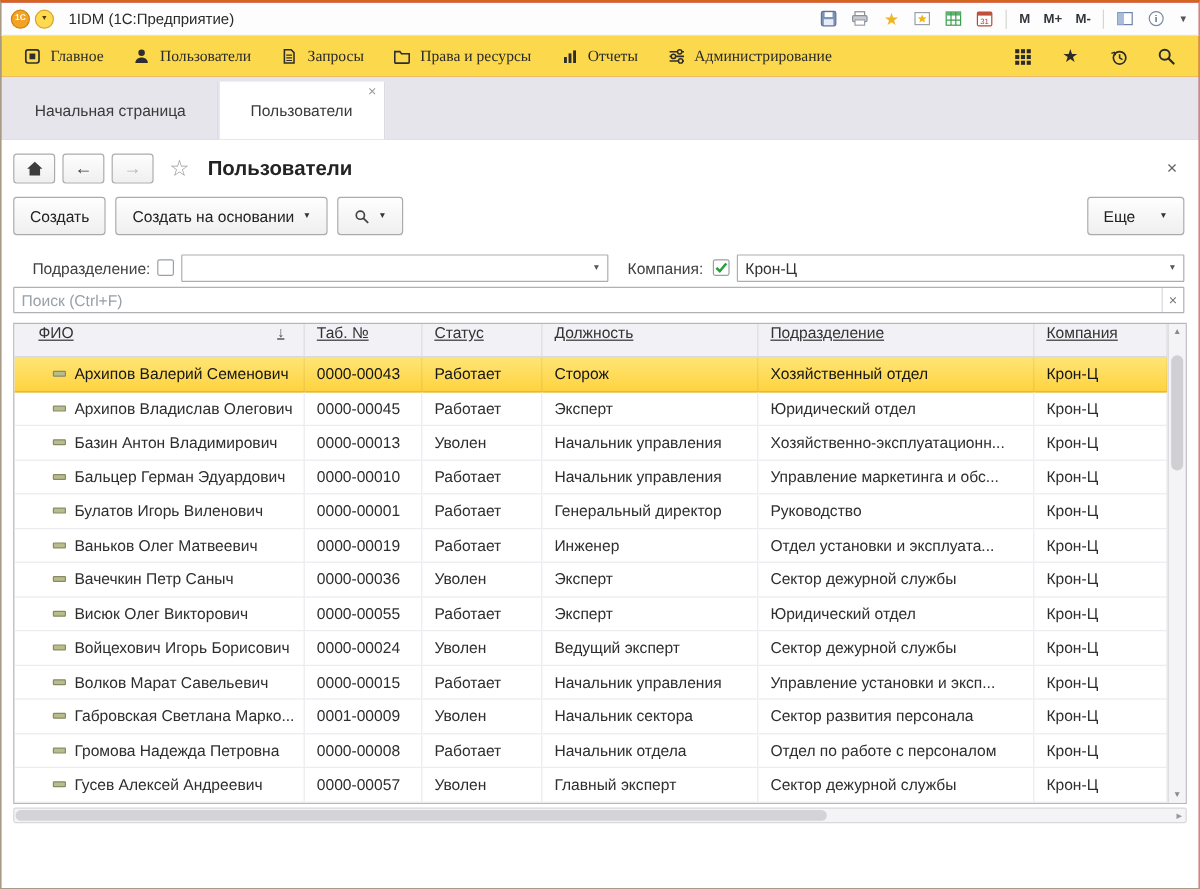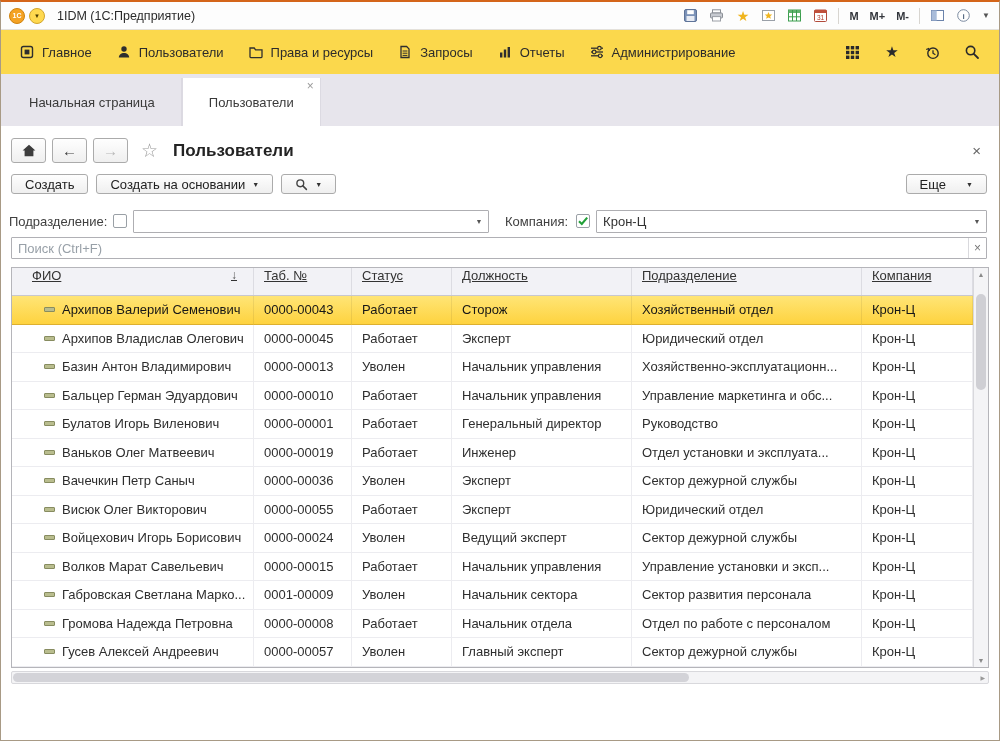--- a/index.html
+++ b/index.html
@@ -13,21 +13,21 @@
   .c2 { background:#ffd94f; border:1px solid #d2a52c; color:#4a3b00; font-size:6px; }
   .tb-title { font-size:12.5px; color:#2b2b2b; margin-left:8px; }
   .tb-right { margin-left:auto; display:flex; align-items:center; gap:9px; }
   .tb-ico { display:inline-flex; align-items:center; justify-content:center; width:17px; height:17px; cursor:default; }
   .tb-ico.star { color:#f0b51f; font-size:14px; }
   .tb-ico.small { font-size:8px; color:#555; width:10px; }
   .tb-sep { width:1px; height:16px; background:#d8d5d0; }
   .tb-mem { font-size:11px; font-weight:bold; color:#33363c; padding:0 1px; cursor:default; }
 
   
-  .menubar { height:44px; background:#fbd84c; display:flex; align-items:center; padding:0 10px 0 6px; flex:none; }
+  .menubar { height:34px; background:#fbd84c; display:flex; align-items:center; padding:0 10px 0 6px; flex:none;font-family:Liberation Serif, serif; }
   .menu-item { display:flex; align-items:center; gap:7px; padding:0 12px; height:100%; font-size:13px; color:#2b2b2b; cursor:default; }
   .menu-right { margin-left:auto; display:flex; align-items:center; gap:22px; padding-right:8px; }
   .mr-ico { display:inline-flex; align-items:center; justify-content:center; width:18px; height:18px; color:#2b2b2b; font-size:15px; cursor:default; }
 
   
   .tabbar { height:52px; background:#e7e5ec; display:flex; align-items:flex-end; padding-left:2px; flex:none; }
   .tab { height:48px; display:flex; align-items:center; padding:0 26px; font-size:13px; color:#3a3a3a; position:relative; border-right:1px solid #dbd9e1; cursor:default; }
   .tab.active { background:#fff; border-right:1px solid #dcdae2; border-left:1px solid #dcdae2; }
   .tab-close { position:absolute; top:2px; right:6px; font-size:12px; color:#9a9a9a; line-height:1; cursor:default; }
 
@@ -35,25 +35,25 @@
   .content { flex:1; background:#fff; display:flex; flex-direction:column; overflow:hidden; }
 
   .navrow { display:flex; align-items:center; gap:6px; padding:12px 12px 9px 10px; }
   .nbtn { width:35px; height:25px; border:1px solid #ababab; border-radius:3px; background:linear-gradient(#fefefe,#efefef); display:inline-flex; align-items:center; justify-content:center; font-size:15px; font-weight:bold; color:#3d3d3d; font-family:"Liberation Sans",sans-serif; cursor:default; }
   .nbtn.disabled { color:#b8b8b8; }
   .fav-star { font-size:19px; color:#9a9a9a; margin:0 5px 0 7px; cursor:default; }
   .page-title { font-size:17px; font-weight:bold; color:#232323; margin-left:4px; }
   .page-close { margin-left:auto; font-size:15px; color:#666; padding-right:6px; cursor:default; }
 
   .cmdrow { display:flex; align-items:center; gap:8px; padding:2px 12px 10px 10px; }
-  .btn { height:20px; padding:0 13px; border:1px solid #ababab; border-radius:3px; background:linear-gradient(#fefefe,#efefef); font-size:13px; color:#222; display:inline-flex; align-items:center; gap:7px; font-family:"Liberation Sans",sans-serif; cursor:default; }
+  .btn { height:32px; padding:0 13px; border:1px solid #ababab; border-radius:3px; background:linear-gradient(#fefefe,#efefef); font-size:13px; color:#222; display:inline-flex; align-items:center; gap:7px; font-family:"Liberation Sans",sans-serif; cursor:default; }
   .btn .dd { font-size:7px; color:#333; }
   .btn.more { margin-left:auto;gap:20px; }
 
-  .filters { padding:2px 12px 0 8px; }
+  .filters { padding:2px 12px 0 26px; }
   .frow { display:flex; align-items:center; height:30px; }
   .flabel { font-size:13px; color:#404040; }
   .flabel.w1 { width:104px; flex:none; }
   .flabel.co { margin-left:16px; margin-right:8px; }
   .cbox { width:14px; height:14px; border:1px solid #9aa0a6; background:#fff; border-radius:2px; display:inline-flex; align-items:center; justify-content:center; margin-right:6px; flex:none; cursor:default; }
   .combo { height:23px; border:1px solid #aeaeb2; background:#fff; display:flex; align-items:center; font-size:13px; color:#333; border-radius:1px; }
   .combo.w-dept { width:356px; flex:none; }
   .combo.grow { flex:1; }
   .combo-val { flex:1; padding-left:6px; overflow:hidden; white-space:nowrap; }
   .combo-dd { width:18px; align-self:stretch; display:flex; align-items:center; justify-content:center; font-size:7px; color:#555; cursor:default; }
@@ -173,35 +173,35 @@
           <svg width="16" height="16" viewBox="0 0 16 16">
             <circle cx="8" cy="5" r="2.7" fill="#2e2e2e"></circle>
             <path d="M2.8 13.6c0-3 2.3-4.7 5.2-4.7s5.2 1.7 5.2 4.7z" fill="#2e2e2e"></path>
           </svg>
         </span>
       <span>Пользователи</span>
     </div>
     <div class="menu-item">
       <span>
           <svg width="16" height="16" viewBox="0 0 16 16">
-            <path d="M2 4h4.2l1.4 1.8H14v7a.8.8 0 0 1-.8.8H2.8a.8.8 0 0 1-.8-.8z" fill="none" stroke="#2e2e2e" stroke-width="1.3"></path>
-          </svg>
-        </span>
-      <span>Права и ресурсы</span>
-    </div>
-    <div class="menu-item">
-      <span>
-          <svg width="16" height="16" viewBox="0 0 16 16">
             <path d="M4 2.5h5.6l2.4 2.4v8.6H4z" fill="none" stroke="#2e2e2e" stroke-width="1.3"></path>
             <line x1="5.6" y1="7" x2="10.4" y2="7" stroke="#2e2e2e"></line>
             <line x1="5.6" y1="9.2" x2="10.4" y2="9.2" stroke="#2e2e2e"></line>
             <line x1="5.6" y1="11.4" x2="10.4" y2="11.4" stroke="#2e2e2e"></line>
           </svg>
         </span>
       <span>Запросы</span>
+    </div>
+    <div class="menu-item">
+      <span>
+          <svg width="16" height="16" viewBox="0 0 16 16">
+            <path d="M2 4h4.2l1.4 1.8H14v7a.8.8 0 0 1-.8.8H2.8a.8.8 0 0 1-.8-.8z" fill="none" stroke="#2e2e2e" stroke-width="1.3"></path>
+          </svg>
+        </span>
+      <span>Права и ресурсы</span>
     </div>
     <div class="menu-item">
       <span>
           <svg width="16" height="16" viewBox="0 0 16 16">
             <rect x="3" y="8.5" width="2.4" height="5" fill="#2e2e2e"></rect>
             <rect x="6.8" y="5.5" width="2.4" height="8" fill="#2e2e2e"></rect>
             <rect x="10.6" y="3" width="2.4" height="10.5" fill="#2e2e2e"></rect>
           </svg>
         </span>
       <span>Отчеты</span>

